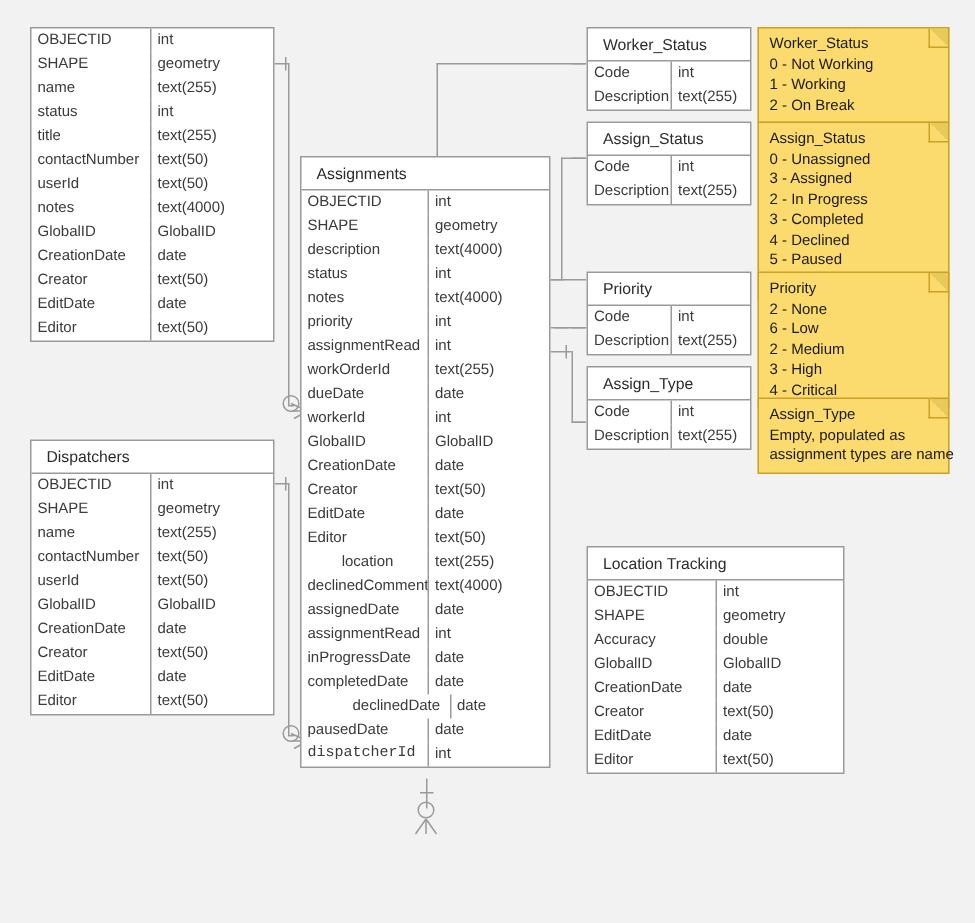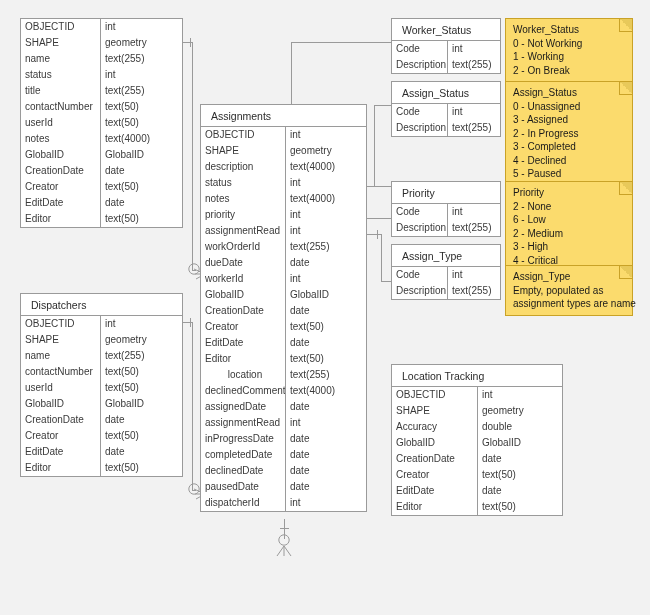--- a/index.html
+++ b/index.html
@@ -255,29 +255,29 @@
       </div>
       <div class="erow">
         <div class="fname" style="width: 85px;">inProgressDate</div>
         <div class="ftype" style="width: 80px;">date</div>
       </div>
       <div class="erow">
         <div class="fname" style="width: 85px;">completedDate</div>
         <div class="ftype" style="width: 80px;">date</div>
       </div>
       <div class="erow">
-        <div class="fname" style="width: 85px;">declinedDate</div>
+        <div class="fname" style="width: 85px; margin-left: 30px;">declinedDate</div>
         <div class="ftype" style="width: 80px;">date</div>
       </div>
       <div class="erow">
         <div class="fname" style="width: 85px;">pausedDate</div>
         <div class="ftype" style="width: 80px;">date</div>
       </div>
       <div class="erow">
-        <div class="fname" style="width: 85px;">dispatcherId</div>
+        <div class="fname" style="width: 85px; font-family: Liberation Mono, monospace;">dispatcherId</div>
         <div class="ftype" style="width: 80px;">int</div>
       </div>
     </div>
     <div class="entity" style="left: 391px; top: 18px; width: 110px;">
       <div class="ehead">Worker_Status</div>
       <div class="erow">
         <div class="fname" style="width: 56px;">Code</div>
         <div class="ftype" style="width: 52px;">int</div>
       </div>
       <div class="erow">

